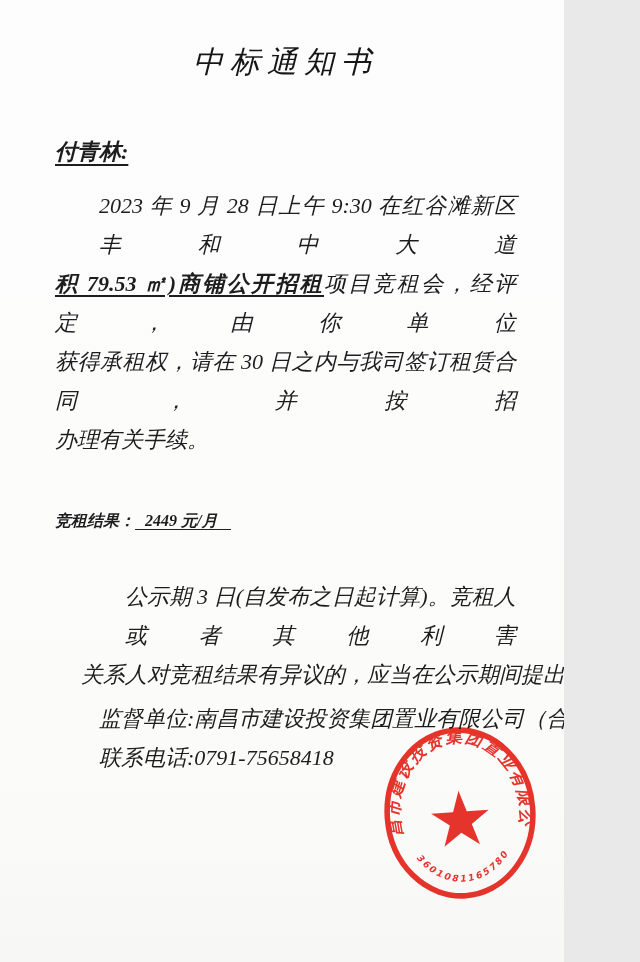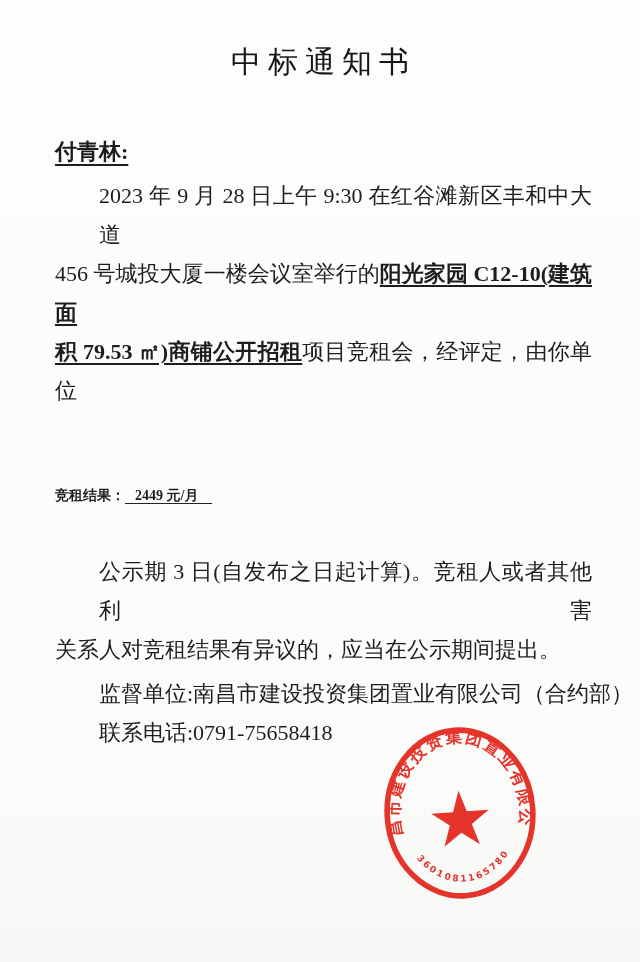--- a/index.html
+++ b/index.html
@@ -3,24 +3,25 @@
 <meta charset="utf-8">
 <style>
   html,body{margin:0;padding:0;}
   body{
     width:640px;height:962px;
     font-family:"Liberation Serif","DejaVu Serif",serif;
     background:#e9e9e9;
   }
   .page{
     position:relative;
-    width:640px;height:962px;
+    width:564px;height:962px;
     background:linear-gradient(180deg,#fdfdfd 0%,#fbfbfa 80%,#f7f7f5 100%);
     color:#1d1d1d;
     overflow:hidden;
+    font-style:italic;
   }
   .content{
     padding:30px 48px 0 55px;
   }
   .title{
     margin:12px 0 0 0;
     text-align:center;
     font-size:30px;
     font-weight:500;
     letter-spacing:7px;
@@ -29,50 +30,50 @@
   .addressee{
     margin-top:54px;
     font-size:22px;
     font-weight:700;
   }
   .addressee .addr-text{
     text-decoration:underline;
     text-underline-offset:5px;
     text-decoration-thickness:1.5px;
   }
-  .para{ margin-top:9px; }
+  .para{ margin-top:19px; }
   .line, .jline{
     font-size:22px;
     line-height:39px;
     white-space:nowrap;
   }
   .jline{
     white-space:normal;
     text-align:justify;
     text-align-last:justify;
   }
   .indent2{ padding-left:44px; }
   .em{
     font-weight:700;
   }
   .u{
     text-decoration:underline;
     text-underline-offset:4px;
     text-decoration-thickness:1.5px;
   }
   .result{
-    margin-top:66px;
-    font-size:14px;
+    margin-top:42px;
+    font-size:16px;
     line-height:39px;
   }
   .result .value{
     padding:0 14px 0 10px;
     border-bottom:1.6px solid #222;
   }
-  .para2{ margin-top:37px; }
+  .para2{ margin-top:37px;margin-left:26px; }
   .sup-block{ margin-top:5px; }
   .stamp{
     position:absolute;
     left:379px;
     top:722px;
     width:162px;
     height:182px;
     mix-blend-mode:multiply;
     opacity:.93;
     transform:rotate(-4deg);
@@ -104,25 +105,24 @@
 
     <div class="addressee">
       <span class="addr-text">付青林:</span>
     </div>
 
     <div class="para">
       <div class="jline indent2">
         <span>2023 年 9 月 28 日上午 9:30 在红谷滩新区丰和中大道</span>
       </div>
       <div class="jline">
-        <span>456 号城投大厦一楼会议室举行的</span><span class="em u">阳光家园 C12-10(建筑面</span>
-      </div>
-      <div class="jline">
         <span class="em u">积 79.53 ㎡)商铺公开招租</span><span>项目竞租会，经评定，由你单位</span>
       </div>
+      <div class="jline">获得承租权，请在 30 日之内与我司签订租赁合同，并按招</div>
+      <div class="line">办理有关手续。</div>
     </div>
 
     <div class="result">
       <span class="em">竞租结果：</span><span class="em value">2449 元/月</span>
     </div>
 
     <div class="para para2">
       <div class="jline indent2">
         <span>公示期 3 日(自发布之日起计算)。竞租人或者其他利害</span>
       </div>

